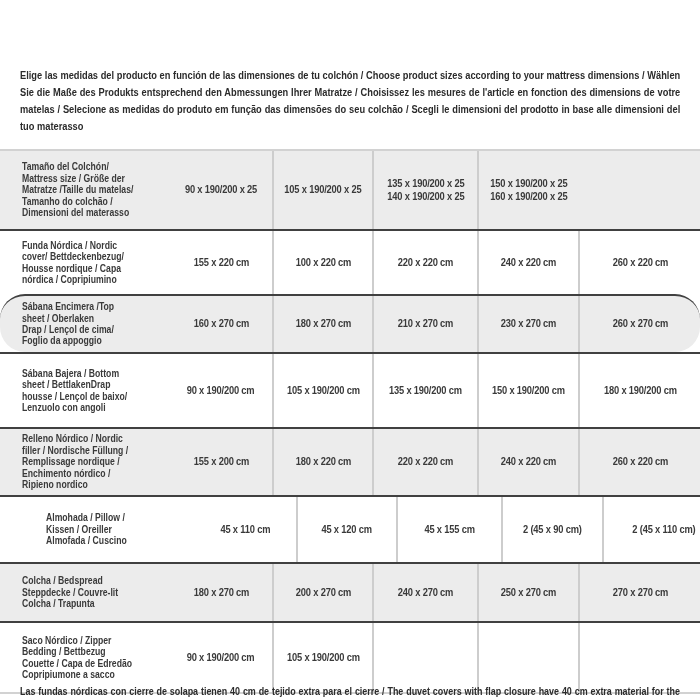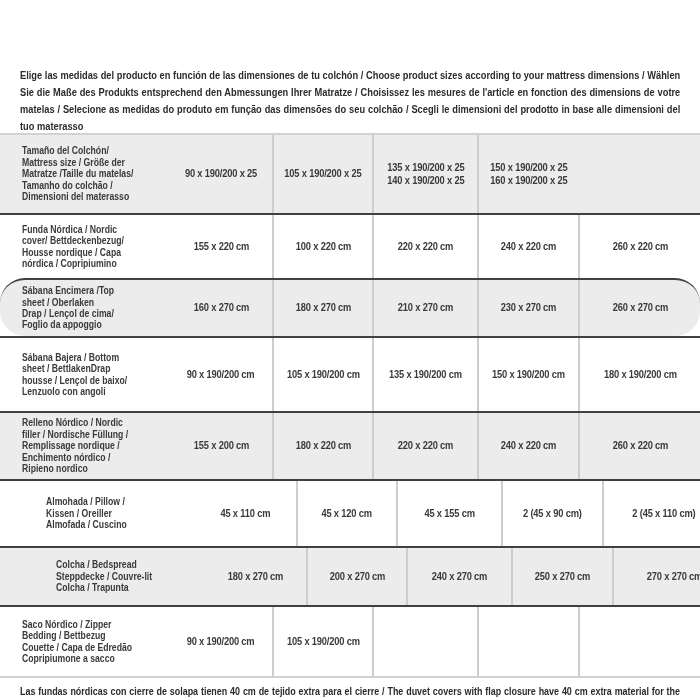--- a/index.html
+++ b/index.html
@@ -35,40 +35,40 @@
     transform: scaleX(0.771);
     transform-origin: left top;
     font-weight: bold;
     font-size: 11.6px;
     line-height: 16px;
     text-align: justify;
     color: #2b2b2b;
   }
   .sizetable {
     position: absolute;
-    top: 89px;
+    top: 105px;
     left: 0;
     width: 700px;
     border-top: 2px solid #d2d2d2;
     border-bottom: 2px solid #d2d2d2;
   }
   .row {
     display: grid;
     grid-template-columns: 170px 102px 100px 105px 101px 122px;
   }
   .row + .row { border-top: 2px solid #404040; }
   .row:nth-child(odd) { background: #ececec; }
   .row:nth-child(even) { background: #ffffff; }
   .row:nth-child(1) { height: 78px; }
   .row:nth-child(2) { height: 63px; }
   .row:nth-child(3) { height: 56px; border-radius: 25px; }
   .row:nth-child(4) { height: 73px; }
   .row:nth-child(5) { height: 66px; }
   .row:nth-child(6) { height: 65px; padding-left: 24px; }
-  .row:nth-child(7) { height: 57px; padding-left: 34px; }
+  .row:nth-child(7) { height: 57px; }
   .row:nth-child(8) { height: 69px; }
   .cell {
     display: flex;
     align-items: center;
     overflow: visible;
   }
   .cell.label { padding-left: 22px; }
   .cell.label .txt {
     white-space: pre-line;
     font-weight: bold;

